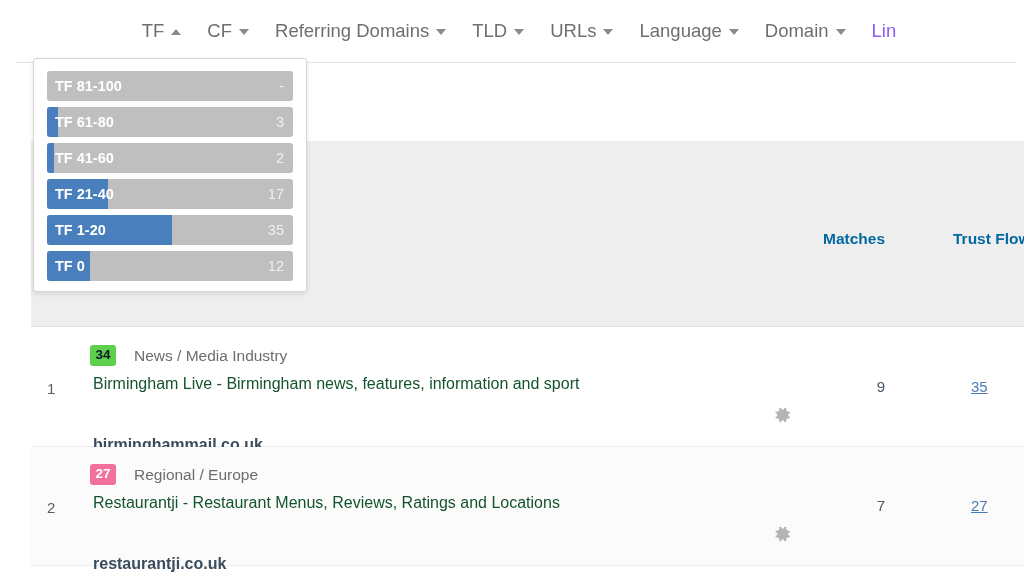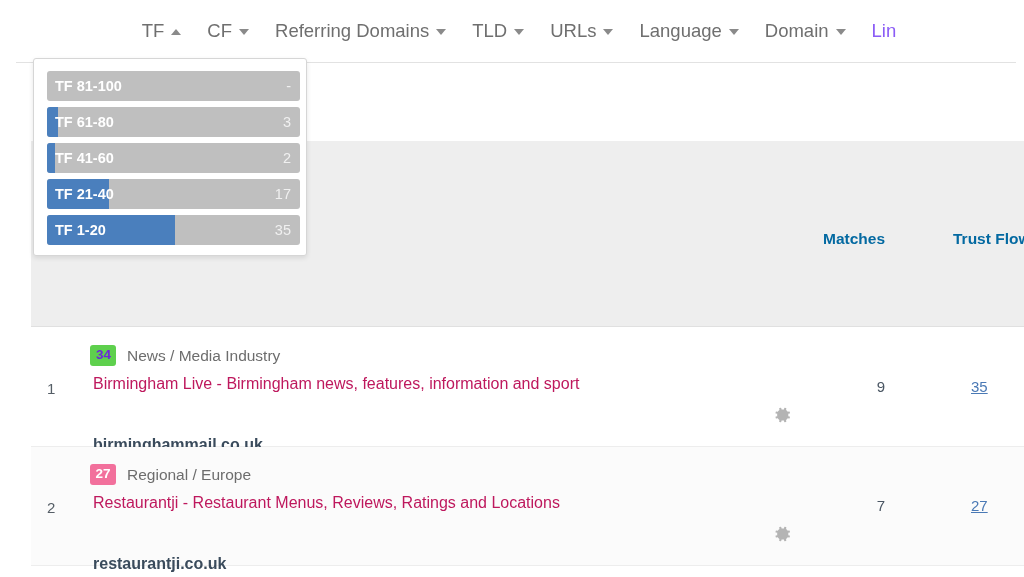--- a/index.html
+++ b/index.html
@@ -122,33 +122,33 @@
   .cat-badge {
     display: inline-block;
     min-width: 26px;
     padding: 1px 5px 2px 5px;
     border-radius: 3px;
     font-size: 13.5px;
     font-weight: bold;
     text-align: center;
     line-height: 1.35;
   }
-  .cat-badge.green { background: #5ed04d; color: #6d28d9; text-align: right; }
+  .cat-badge.green { background: #5ed04d; color: #0f172a; }
   .cat-badge.pink  { background: #f2709c; color: #ffffff; }
   .cat-label {
-    margin-left: 11px;
+    margin-left: 18px;
     font-size: 15.5px;
     color: #6d6d6d;
   }
   .row-title {
     position: absolute;
     left: 62px;
     top: 47px;
     font-size: 16px;
-    color: #be185d;
+    color: #14532d;
     text-decoration: none;
     white-space: nowrap;
   }
   .row-domain {
     position: absolute;
     left: 62px;
     top: 76px;
     font-size: 16px;
     font-weight: bold;
     color: #3a4b5c;
@@ -186,21 +186,21 @@
   
   .tf-dropdown {
     position: absolute;
     left: 33px;
     top: 58px;
     width: 274px;
     background: #ffffff;
     border: 1px solid #d6d6d6;
     border-radius: 3px;
     box-shadow: 0 2px 5px rgba(0,0,0,0.10);
-    padding: 12px 6px 10px 13px;
+    padding: 12px 13px 10px 13px;
     z-index: 30;
   }
   .tf-bar-row {
     position: relative;
     height: 30px;
     margin-bottom: 6px;
     background: #bfbfbf;
     border-radius: 3px;
     overflow: hidden;
     cursor: pointer;
@@ -328,15 +328,20 @@
       <div class="tf-bar-row">
         <div class="tf-bar-fill" style="width: 24.6%;"></div>
         <span class="tf-bar-label">TF 21-40</span>
         <span class="tf-bar-count">17</span>
       </div>
       <div class="tf-bar-row">
         <div class="tf-bar-fill" style="width: 50.7%;"></div>
         <span class="tf-bar-label">TF 1-20</span>
         <span class="tf-bar-count">35</span>
       </div>
+      <div class="tf-bar-row">
+        <div class="tf-bar-fill" style="width: 17.4%;"></div>
+        <span class="tf-bar-label">TF 0</span>
+        <span class="tf-bar-count">12</span>
+      </div>
     </div>
 
 </div>
 
 </body></html>

